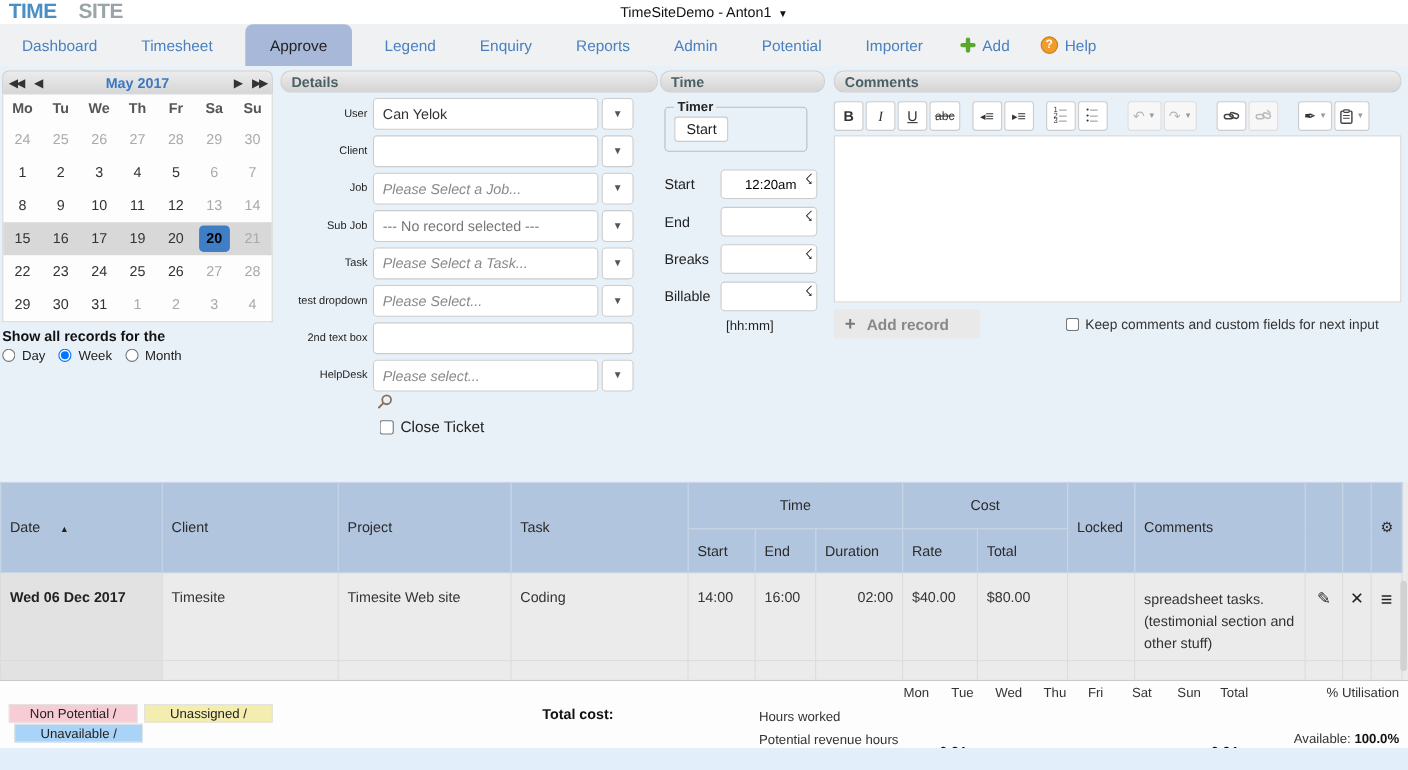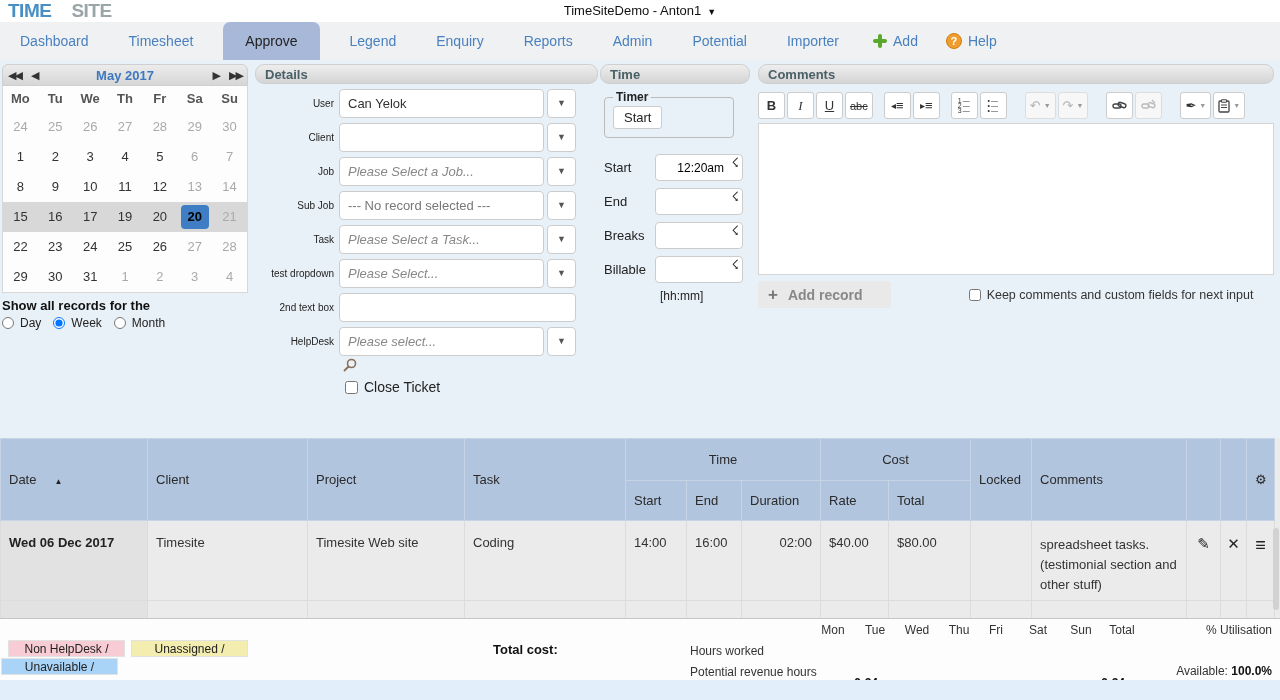--- a/index.html
+++ b/index.html
@@ -106,21 +106,21 @@
   .cmt { line-height:1.55; }
   .scroll-pill { position:absolute; right:1px; top:90px; width:6px; height:82px; background:#d2d2d2; border-radius:3px; }
 
   
   .footer { position:absolute; left:0; top:618px; width:1280px; height:82px; background:#fdfdfd; border-top:1px solid #c5c5c5; font-size:12px; }
   .fstrip { position:absolute; left:0; top:680px; width:1280px; height:20px; background:#e3eefb; }
   .leg-title { position:absolute; left:0; top:5px; width:256px; text-align:center; font-weight:bold; color:#111; }
   .leg-box { position:absolute; height:17px; width:117px; text-align:center; line-height:16px; color:#222; border:1px solid #e2e2e2; }
   .leg-nb { left:8px; top:21px; background:#f8ccd4; }
   .leg-ua { left:131px; top:21px; background:#f3edaf; }
-  .leg-uv { left:1px; top:39px; background:#a9d3f7; }
+  .leg-uv { left:13px; top:39px; background:#a9d3f7; }
   .tcost-l { position:absolute; left:493px; top:23px; font-weight:bold; font-size:13px; color:#111; }
   .tcost-v { position:absolute; left:567px; top:23px; font-weight:bold; font-size:10px; color:#737373;margin-top:48px; }
   .f-dayhead span { position:absolute; top:4px; width:42px; text-align:center; color:#333; }
   .f-rlabel { position:absolute; left:690px; color:#333; }
   .f-val { position:absolute; width:42px; text-align:left; font-weight:bold; color:#111;margin-top:32px; }
   .util { position:absolute; right:8px; top:4px; color:#333; }
   .avail { position:absolute; right:8px; top:45px; color:#333; }
   .avail b { color:#111; }
 </style>
 </head>
@@ -453,21 +453,21 @@
       <td></td>
           <td></td>
           <td></td>
     </tr>
   </tbody>
     </table>
   <div class="scroll-pill"></div>
 </div>
 
 <div class="footer">
-  <div class="leg-box leg-nb">Non HelpDesk /</div>
+  <div class="leg-box leg-nb">Non Potential /</div>
   <div class="leg-box leg-ua">Unassigned /</div>
   <div class="leg-box leg-uv">Unavailable /</div>
 
   <div class="tcost-l">Total cost:</div>
   <div class="tcost-v">$160.00</div>
 
   <div class="f-dayhead">
     <span style="left:812px;">Mon</span>
     <span style="left:854px;">Tue</span>
     <span style="left:896px;">Wed</span>

